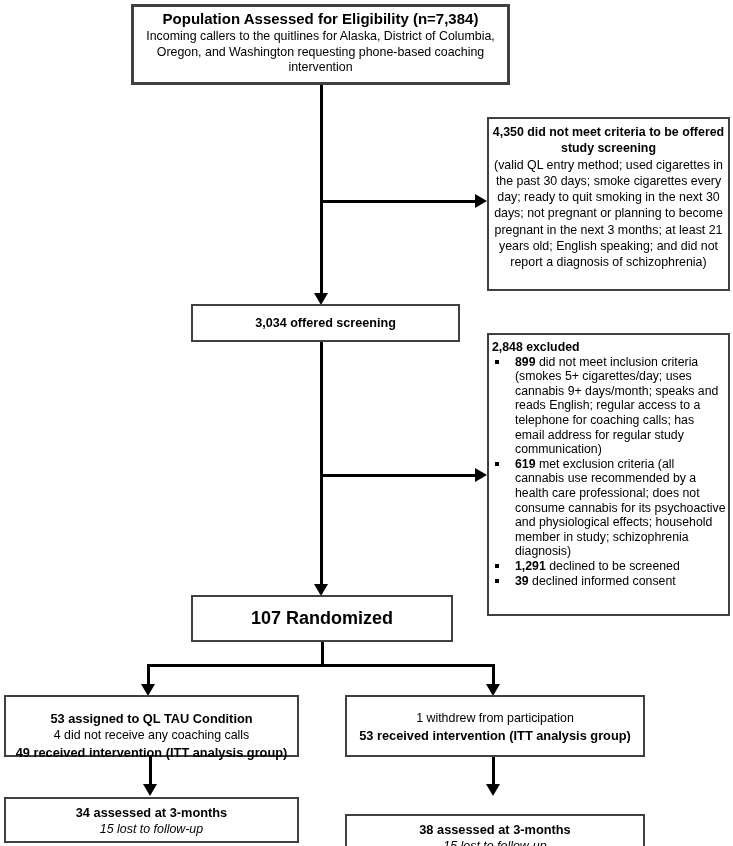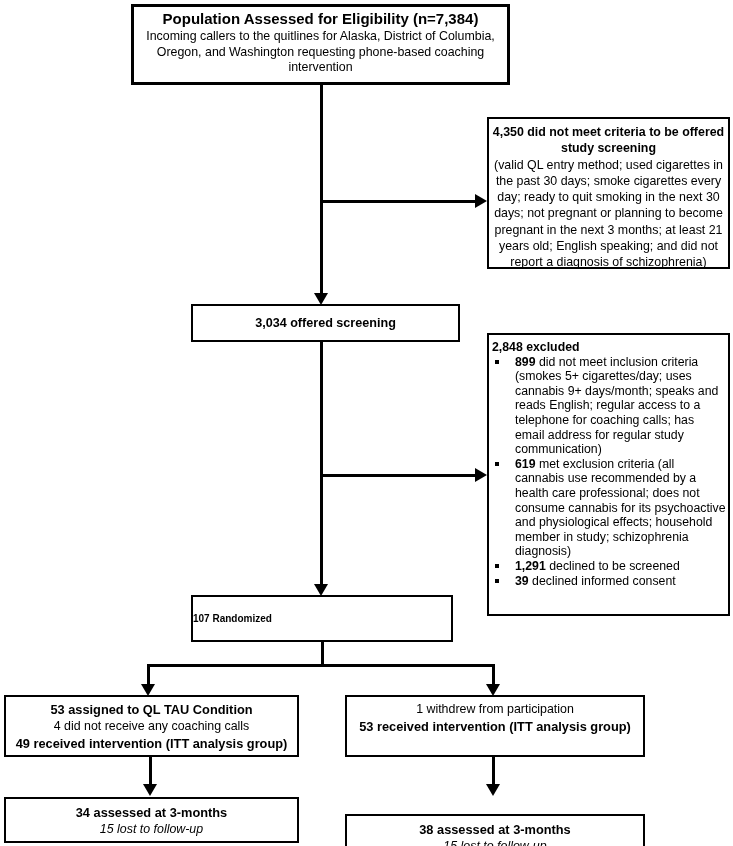--- a/index.html
+++ b/index.html
@@ -2,38 +2,38 @@
 <html><head>
 <meta charset="utf-8">
 <style>
   html,body{margin:0;padding:0;background:#ffffff;}
   #canvas{
     position:relative;width:733px;height:846px;background:#ffffff;
     font-family:"Liberation Sans","DejaVu Sans",sans-serif;color:#000000;
     -webkit-font-smoothing:antialiased;
   }
   .box{
-    position:absolute;box-sizing:border-box;border:2px solid #000000;
+    position:absolute;box-sizing:border-box;border:2px solid #404040;
     background:#ffffff;text-align:center;
   }
   .b{font-weight:bold;}
   
   #population-box{left:131px;top:4px;width:379px;height:81px;border-width:3px;padding-top:2px;}
   #population-box .ttl{font-size:15px;font-weight:bold;line-height:20px;}
   #population-box .sub{font-size:12.4px;line-height:15.5px;padding:0 12px;}
-  #not-offered-box{left:487px;top:117px;width:243px;height:152px;padding:5px 2px;font-size:12.4px;line-height:16.3px;}
+  #not-offered-box{left:487px;top:117px;width:243px;height:174px;padding:5px 2px;font-size:12.4px;line-height:16.3px;}
   #offered-box{left:191px;top:304px;width:269px;height:38px;display:flex;align-items:center;justify-content:center;font-size:12.6px;font-weight:bold;}
   #excluded-box{left:487px;top:333px;width:243px;height:283px;text-align:left;padding:5px 2px 0 2px;font-size:12.3px;line-height:14.6px;}
   #excluded-box .hdr{font-weight:bold;padding-left:1px;}
   .bullet-row{display:flex;align-items:flex-start;}
   .bullet-col{flex:none;width:24px;padding-left:4px;box-sizing:border-box;}
   .bullet-sq{display:block;width:4px;height:4px;background:#000;margin-top:5px;}
   .bullet-text{flex:1;}
-  #randomized-box{left:191px;top:595px;width:262px;height:47px;display:flex;align-items:center;font-size:10px;font-weight:bold;}
-  .cond-box{top:695px;height:62px;padding-top:4px;font-size:12.4px;line-height:17px;}
+  #randomized-box{left:191px;top:595px;width:262px;height:47px;display:flex;align-items:center;justify-content:center;font-size:18px;font-weight:bold;}
+  .cond-box{top:695px;height:62px;padding-top:13px;font-size:12.4px;line-height:17px;}
   #tau-box{left:4px;width:295px;}
   #qlcu-box{left:345px;width:300px;}
   .cond-box .l1,.cond-box .l3{font-weight:bold;font-size:12.8px;}
   .cond-box .l2{}
   .fu-box{top:797px;height:46px;padding-top:5px;font-size:12.8px;line-height:17px;}
   #tau-followup-box{left:4px;width:295px;}
   #qlcu-followup-box{left:345px;width:300px;margin-top:17px;}
   .fu-box .l1{font-weight:bold;}
   .fu-box .l2{font-style:italic;font-size:12.4px;}
   

